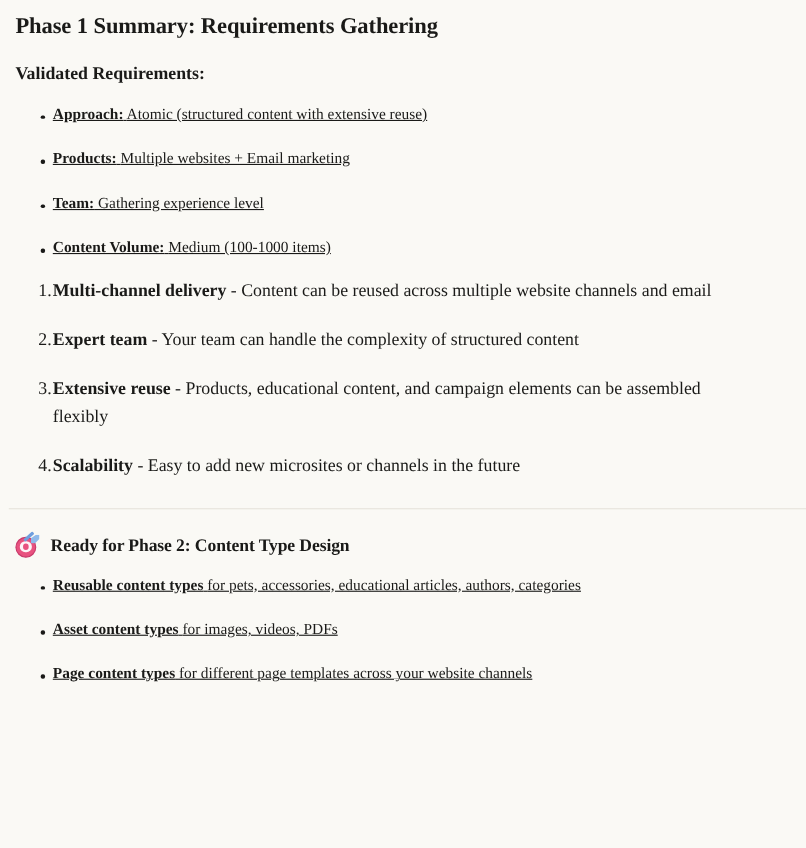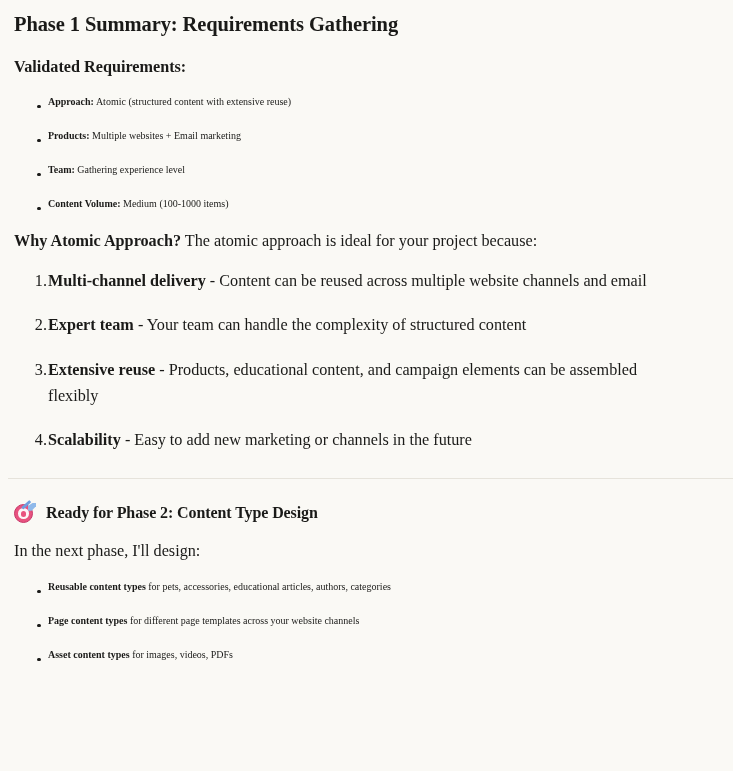--- a/index.html
+++ b/index.html
@@ -105,25 +105,26 @@
     font-weight: 700;
   }
 
   
   ul.bullets {
     margin: 14px 0 0 0;
     padding-left: 23px;
     list-style: none;
   }
   ul.bullets > li {
-    font-size: 10px;
+    font-size: 14px;
     line-height: 1.6;
     margin: 0 0 18px 0;
     position: relative;
     padding-left: 11px;
+    text-decoration: underline;
   }
   ul.bullets > li:last-child {
     margin-bottom: 0;
   }
   ul.bullets > li::before {
     content: "";
     position: absolute;
     left: 0;
     top: 11px;
     width: 3.6px;
@@ -194,71 +195,66 @@
     <li>
       <span class="b">Team:</span>
       <span>Gathering experience level</span>
     </li>
     <li>
       <span class="b">Content Volume:</span>
       <span>Medium (100-1000 items)</span>
     </li>
   </ul>
 
-  <p class="para">
-    <span class="b">Why Atomic Approach?</span>
-    <span>The atomic approach is ideal for your project because:</span>
-  </p>
 
   <ol class="numbers">
     <li>
       <span class="b">Multi-channel delivery</span>
       <span>- Content can be reused across multiple website channels and email</span>
     </li>
     <li>
       <span class="b">Expert team</span>
       <span>- Your team can handle the complexity of structured content</span>
     </li>
     <li>
       <span class="b">Extensive reuse</span>
       <span>- Products, educational content, and campaign elements can be assembled flexibly</span>
     </li>
     <li>
       <span class="b">Scalability</span>
-      <span>- Easy to add new marketing or channels in the future</span>
+      <span>- Easy to add new microsites or channels in the future</span>
     </li>
   </ol>
 
   <hr class="divider">
 
   <div class="block-gap-top">
     <h2 class="section-title-2">
       <span class="emoji-target">
         <span class="ring1"></span>
         <span class="ring2"></span>
         <span class="ring3"></span>
         <span class="dart-shaft"></span>
         <span class="dart-fin"></span>
       </span>
       <span>Ready for Phase 2: Content Type Design</span>
     </h2>
 
-    <p class="para tight">In the next phase, I'll design:</p>
 
     <ul class="bullets">
       <li>
         <span class="b">Reusable content types</span>
         <span>for pets, accessories, educational articles, authors, categories</span>
       </li>
       <li>
+        <span class="b">Asset content types</span>
+        <span>for images, videos, PDFs</span>
+      </li>
+      <li>
         <span class="b">Page content types</span>
         <span>for different page templates across your website channels</span>
       </li>
-      <li>
-        <span class="b">Asset content types</span>
-        <span>for images, videos, PDFs</span>
-      </li>
 
     </ul>
 
   </div>
 
 </div>
 
 </body></html>

